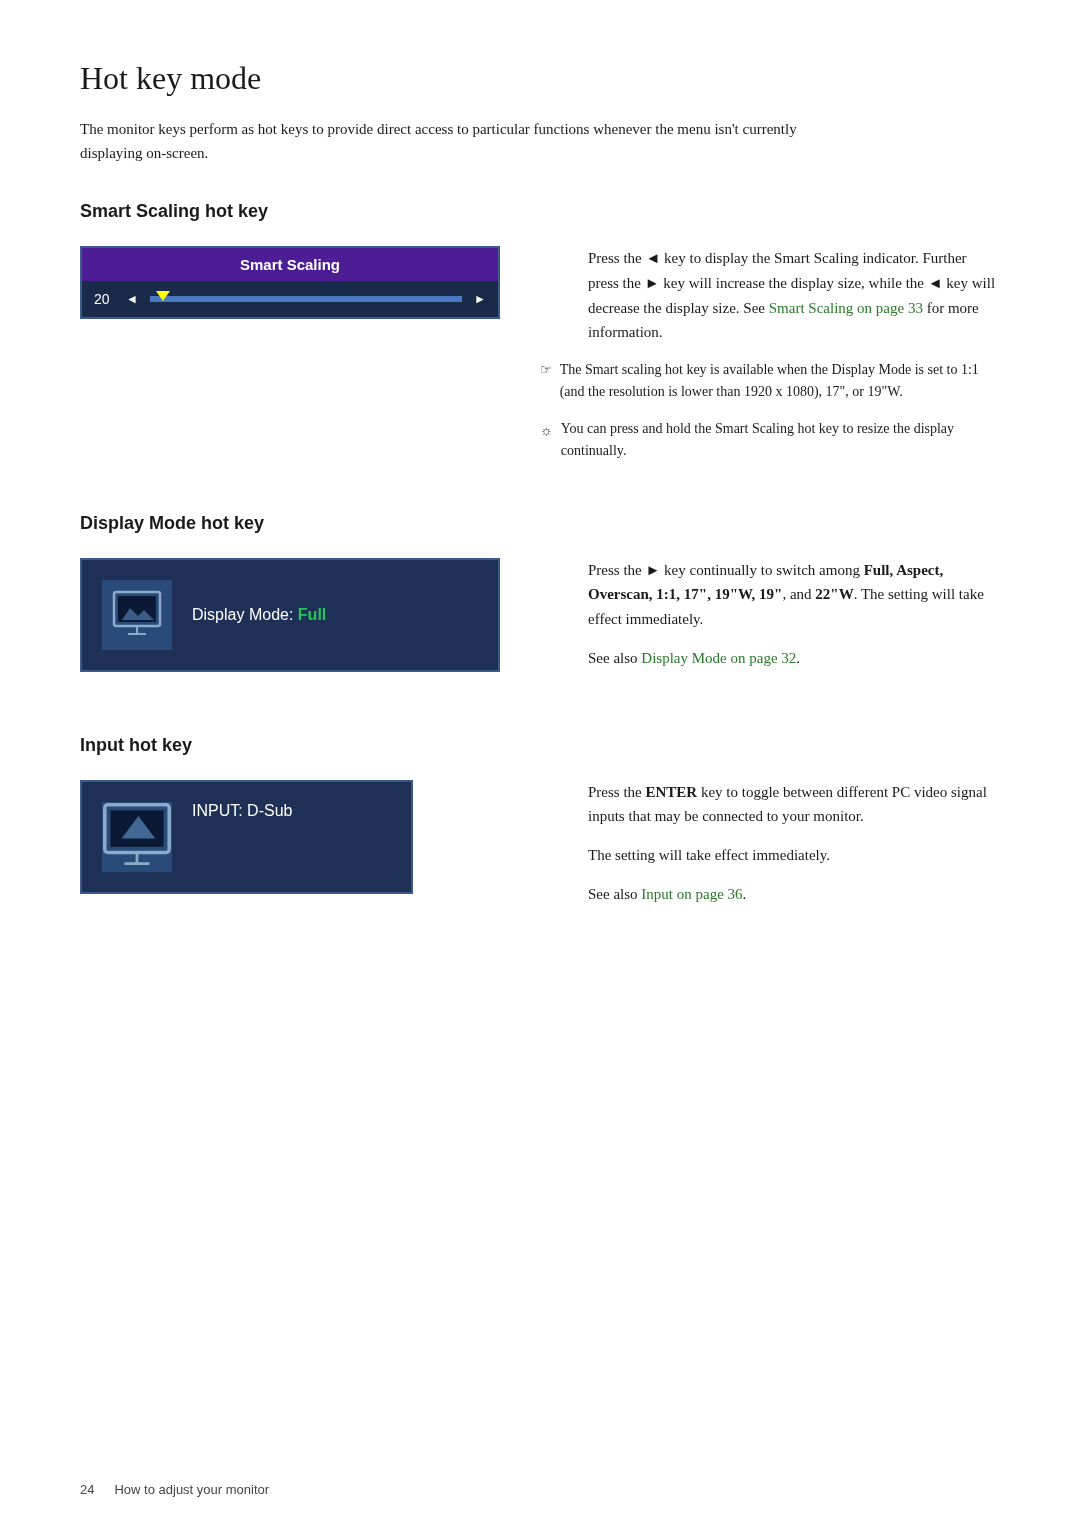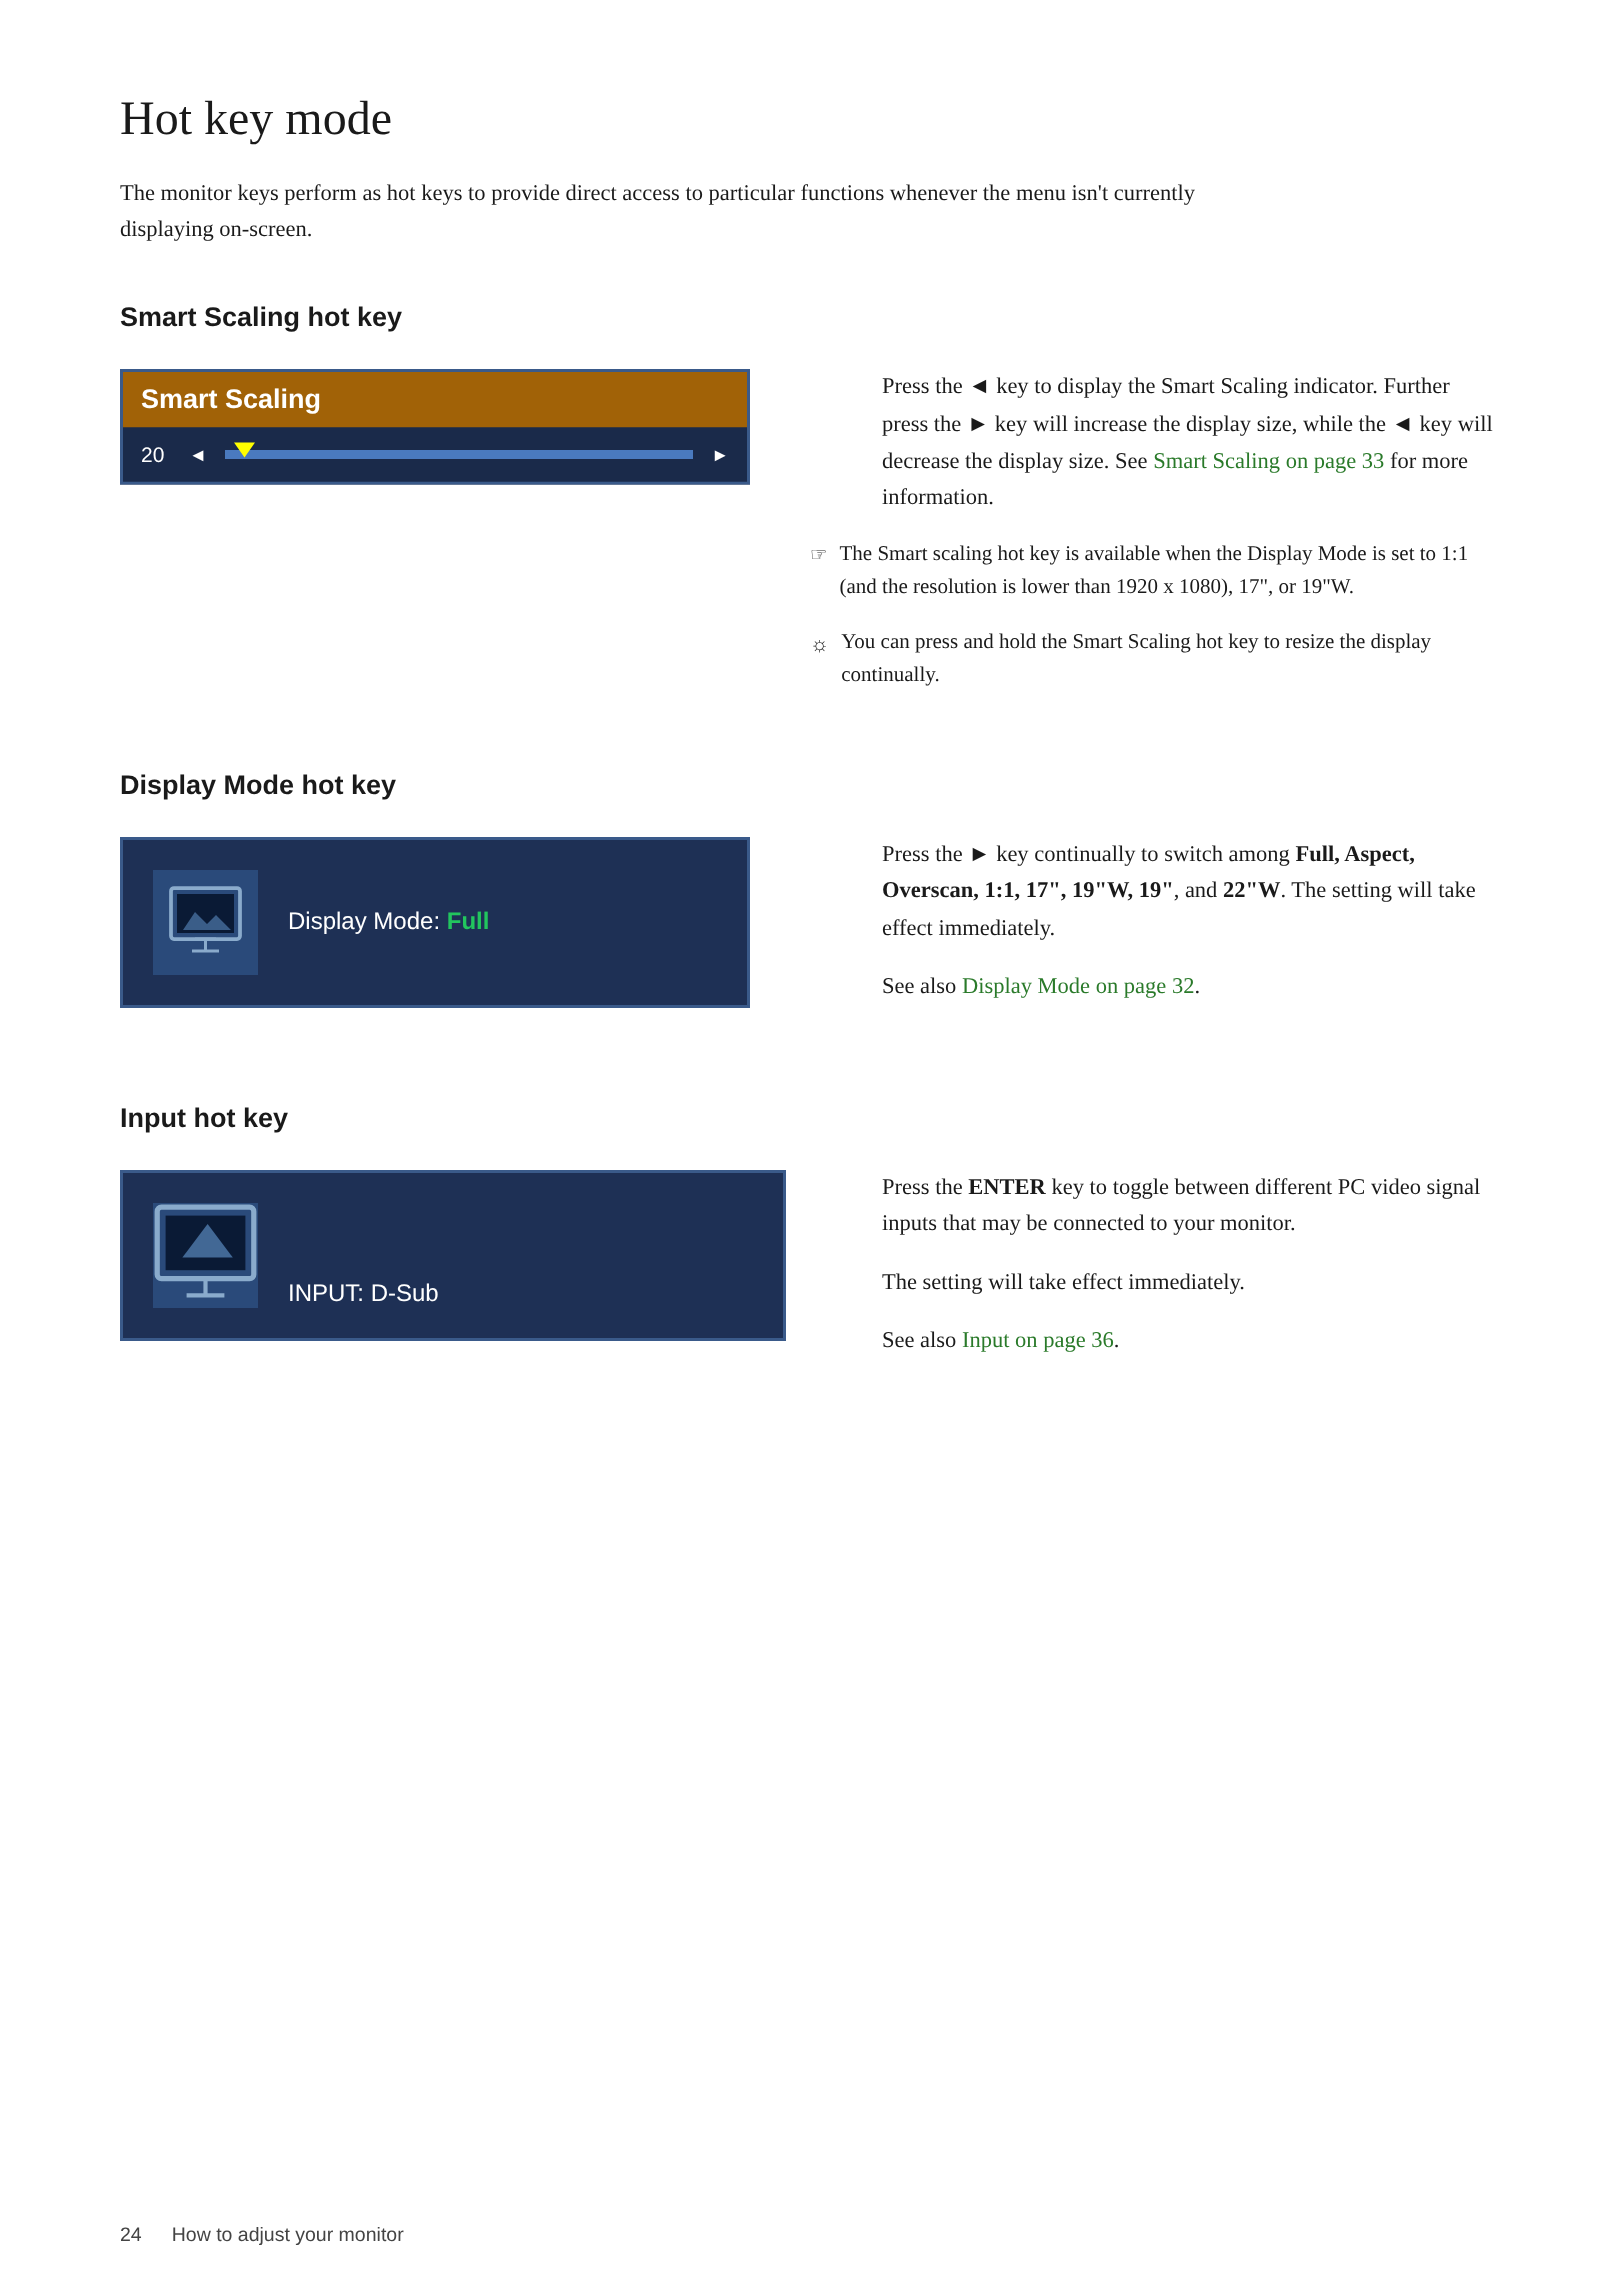--- a/index.html
+++ b/index.html
@@ -63,26 +63,26 @@
 
     
     .smart-scaling-widget {
       background: #1a2a4a;
       border: 2px solid #3a5a8a;
       padding: 0;
       width: 420px;
     }
 
     .smart-scaling-title-bar {
-      background: #a16207;
-      text-align: left;
+      background: #4c1d95;
+      text-align: center;
       padding: 8px 12px;
       color: #ffffff;
       font-weight: bold;
-      font-size: 18px;
+      font-size: 15px;
       font-family: Arial, sans-serif;
     }
 
     .smart-scaling-slider-row {
       display: flex;
       align-items: center;
       padding: 10px 12px;
       background: #1a2a4a;
       color: #ffffff;
       gap: 8px;
@@ -159,23 +159,23 @@
     }
 
     .display-mode-label span {
       font-weight: normal;
     }
 
     
     .input-widget {
       background: #1e3055;
       border: 2px solid #3a5a8a;
-      width: 444px;
-      display: flex;
-      align-items: flex-end;
+      width: 333px;
+      display: flex;
+      align-items: flex-start;
       padding: 20px 20px;
       gap: 20px;
       min-height: 110px;
     }
 
     .input-icon {
       width: 70px;
       height: 70px;
       background: #2a4a7a;
       display: flex;

